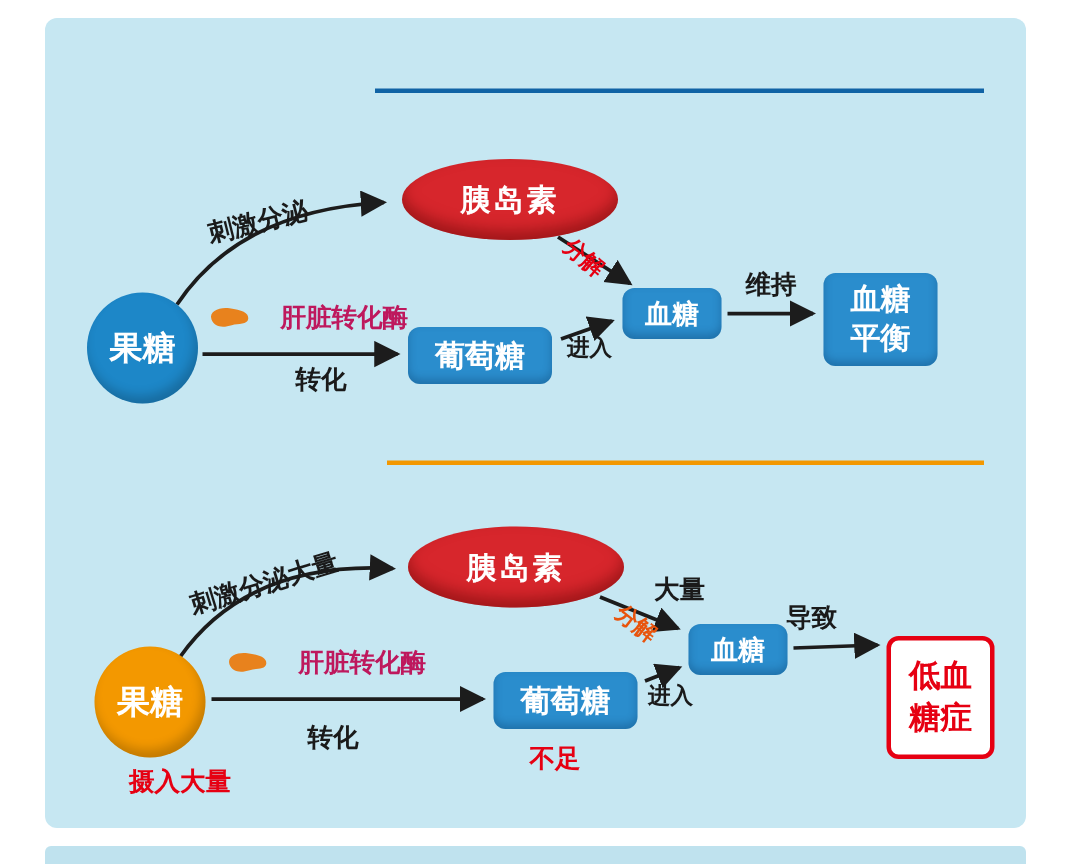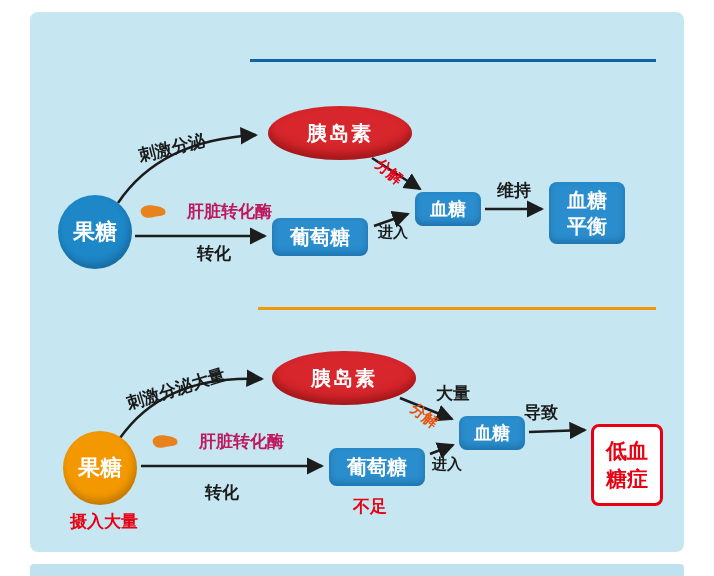--- a/index.html
+++ b/index.html
@@ -105,21 +105,21 @@
   <span class="lbl" style="left:214px; top:253px;">转化</span>
   <span class="lbl lbl-sm red" style="left:389px; top:172px; transform:translate(-50%,-50%) rotate(40deg);">分解</span>
   <span class="lbl lbl-sm" style="left:393px; top:232px;">进入</span>
   <span class="lbl" style="left:514px; top:190px;">维持</span>
 
   <div class="rule rule-orange" style="left:258px; top:307px; width:398px;"></div>
 
   <div class="circle-node" style="left:63px; top:431px; background:#f39800;">
     <span>果糖</span>
   </div>
-  <span class="lbl red" style="left:104px; top:521px;">摄入大量</span>
+  <span class="lbl red" style="left:120px; top:521px;">摄入大量</span>
 
   <div class="ellipse-node" style="left:272px; top:351px;">
     <span>胰岛素</span>
   </div>
 
   <div class="rect-node" style="left:329px; top:448px; width:96px; height:38px; font-size:20px;">
     <span>葡萄糖</span>
   </div>
   <span class="lbl red" style="left:370px; top:506px;">不足</span>
 

